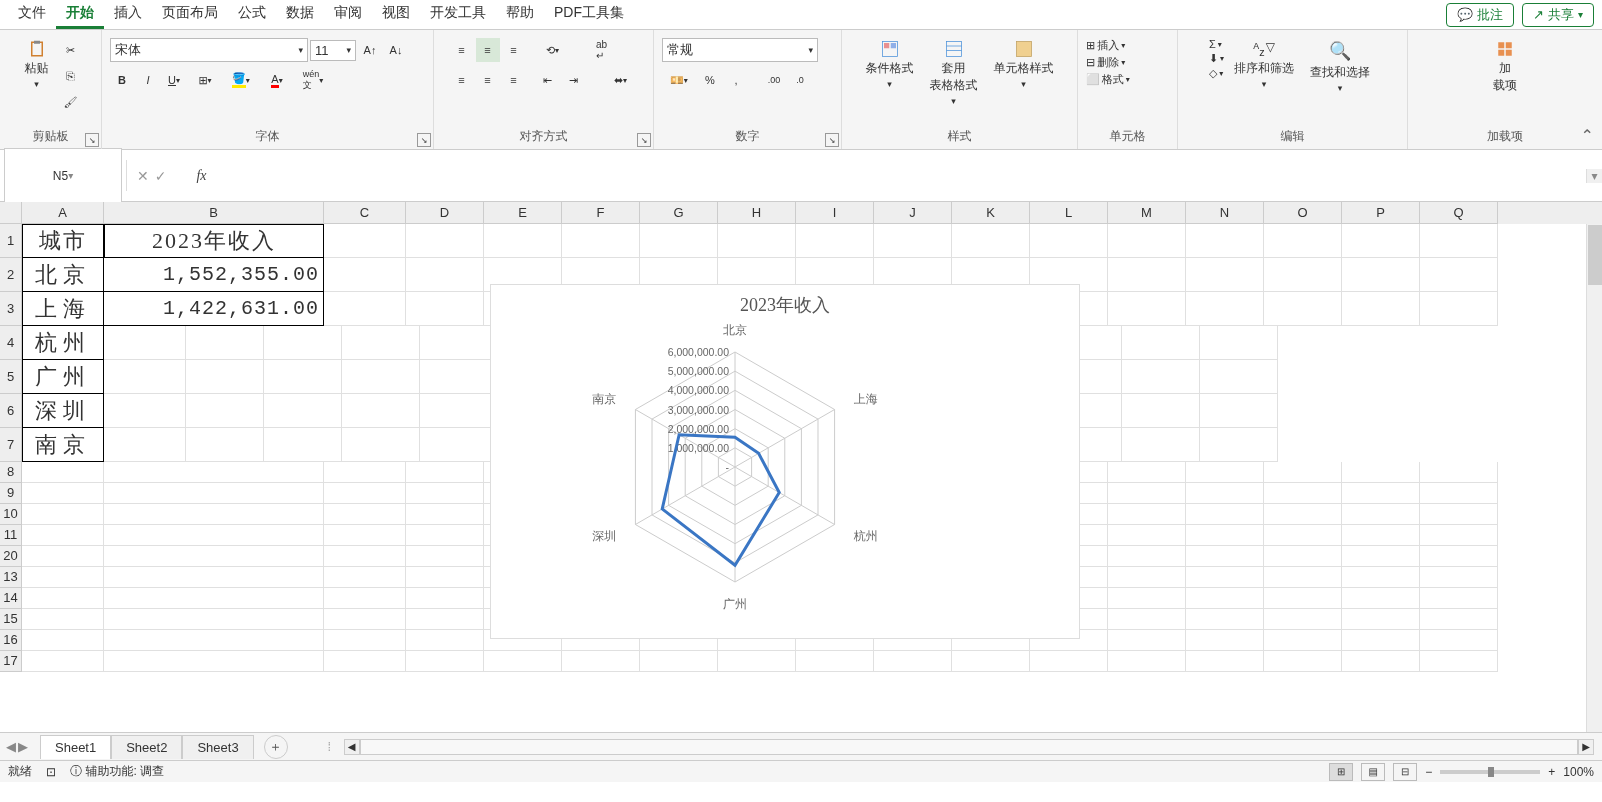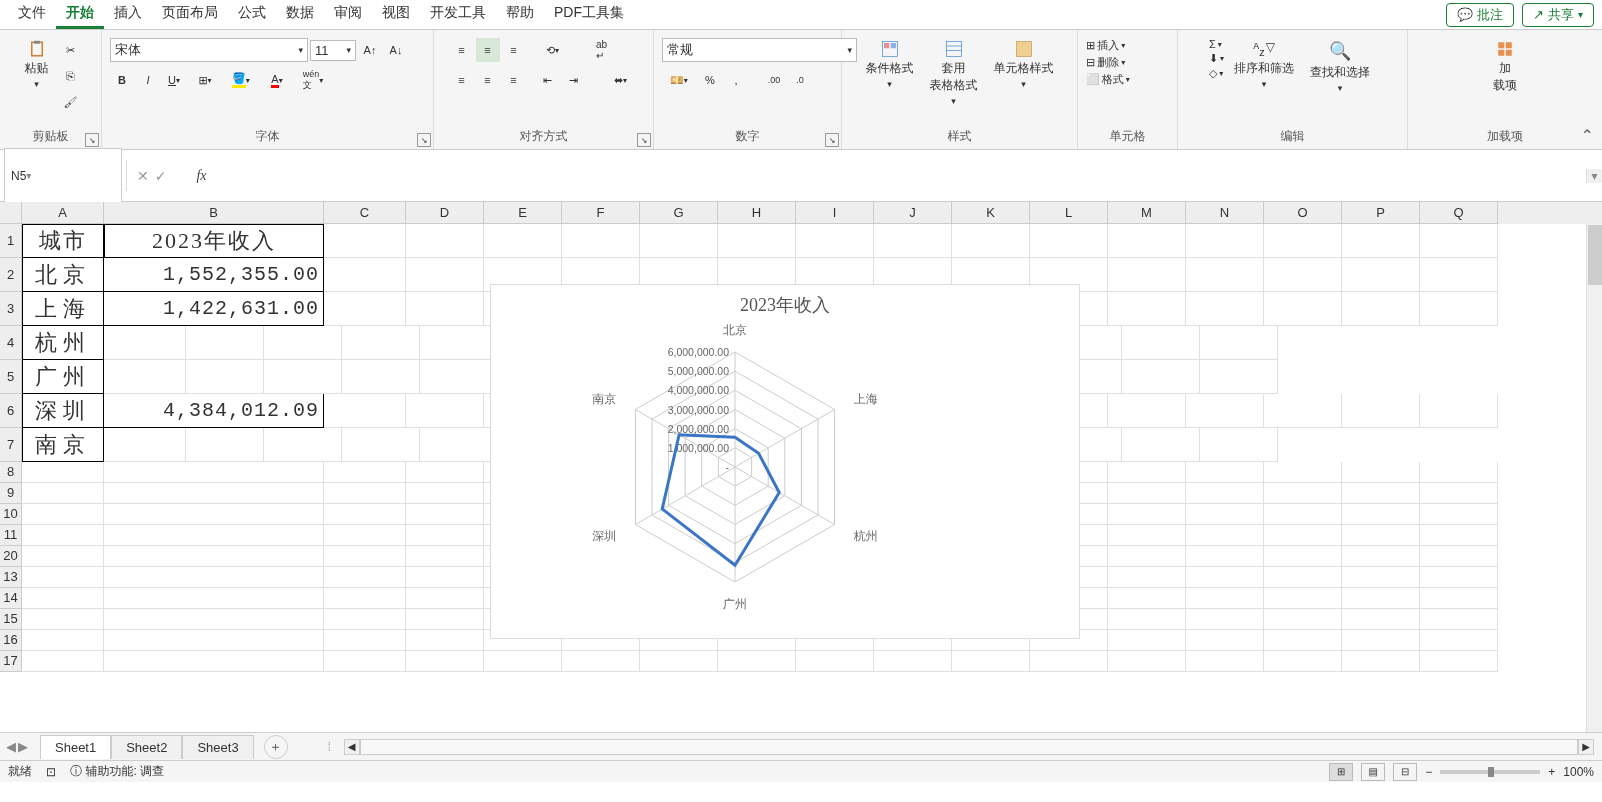--- a/index.html
+++ b/index.html
@@ -21,21 +21,21 @@
 .big-btn { display: flex; flex-direction: column; align-items: center; gap: 2px; padding: 2px 6px; cursor: pointer; font-size: 12px; }
 .small-btn { width: 24px; height: 24px; display: flex; align-items: center; justify-content: center; cursor: pointer; border: 1px solid transparent; }
 .vcol { display: flex; flex-direction: column; gap: 2px; }
 .hrow { display: flex; gap: 2px; align-items: center; }
 .combo { border: 1px solid #bbb; background: #fff; padding: 2px 4px; display: flex; align-items: center; justify-content: space-between; font-size: 13px; cursor: pointer; }
 .dialog-launcher { position: absolute; right: 2px; bottom: 2px; width: 14px; height: 14px; border: 1px solid #999; font-size: 8px; display: flex; align-items: center; justify-content: center; cursor: pointer; }
 .collapse-arrow { position:absolute; right:8px; bottom:4px; cursor:pointer; font-size:16px; color:#666;}
 
 
 .formula-bar { display: flex; align-items: center; border-bottom: 1px solid #ccc; height: 52px; background: #fff; }
-.name-box { width: 118px; border: 1px solid #ccc; margin: 4px; padding: 20px 6px; display: flex; justify-content: flex-start; align-items: center; background: #fff; }
+.name-box { width: 118px; border: 1px solid #ccc; margin: 4px; padding: 20px 6px; display: flex; justify-content: center; align-items: center; background: #fff; }
 .fb-divider { width: 1px; background: #ddd; height: 60%; }
 .fb-icons { display: flex; gap: 6px; padding: 0 10px; color: #999; font-size: 14px; }
 .fx { font-style: italic; font-family: serif; margin-left: 24px; }
 .formula-input { flex: 1; height: 100%; border: none; padding: 4px 8px; outline: none; }
 .fb-expand{ width:16px; background:#f0f0f0; border-left:1px solid #ddd; display:flex; align-items:center; justify-content:center; color:#888; cursor:pointer;}
 
 
 .grid-area { display: flex; height: 530px; position: relative; }
 .corner { width: 22px; height: 22px; background: #eee; border-right: 1px solid #ccc; border-bottom: 1px solid #ccc; }
 .col-headers { display: flex; height: 22px; background: #eee; }
@@ -218,21 +218,21 @@
             <span style="font-size:8px;">▾</span>
           </div>
       </div>
     </div>
     <div class="ribbon-group-label">对齐方式</div>
     <div class="dialog-launcher">↘</div>
   </div>
 
   <div class="ribbon-group" style="width:188px;">
     <div class="ribbon-group-content" style="flex-direction:column;gap:6px;width:100%;">
-      <div class="combo" style="width:195px;">
+      <div class="combo" style="width:156px;">
           <span>常规</span>
           <span style="font-size:9px;">▾</span>
         </div>
       <div class="hrow">
         <div class="small-btn" style="width:34px;">
             <span>💴</span>
             <span style="font-size:8px;">▾</span>
           </div>
         <div class="small-btn">
             <span>%</span>
@@ -505,21 +505,20 @@
           <div class="cell" style="width: 78px; height: 34px;"></div>
           <div class="cell" style="width: 78px; height: 34px;"></div>
           <div class="cell" style="width: 78px; height: 34px;"></div>
           <div class="cell" style="width: 78px; height: 34px;"></div>
           <div class="cell" style="width: 78px; height: 34px;"></div>
           <div class="cell" style="width: 78px; height: 34px;"></div>
           <div class="cell" style="width: 78px; height: 34px;"></div>
         </div>
         <div class="row">
           <div class="cell data-city" style="width: 82px; height: 34px;">深圳</div>
-          <div class="cell data-val" style="width: 220px; height: 34px;">4,384,012.09</div>
           <div class="cell" style="width: 82px; height: 34px;"></div>
           <div class="cell" style="width: 78px; height: 34px;"></div>
           <div class="cell" style="width: 78px; height: 34px;"></div>
           <div class="cell" style="width: 78px; height: 34px;"></div>
           <div class="cell" style="width: 78px; height: 34px;"></div>
           <div class="cell" style="width: 78px; height: 34px;"></div>
           <div class="cell" style="width: 78px; height: 34px;"></div>
           <div class="cell" style="width: 78px; height: 34px;"></div>
           <div class="cell" style="width: 78px; height: 34px;"></div>
           <div class="cell" style="width: 78px; height: 34px;"></div>

